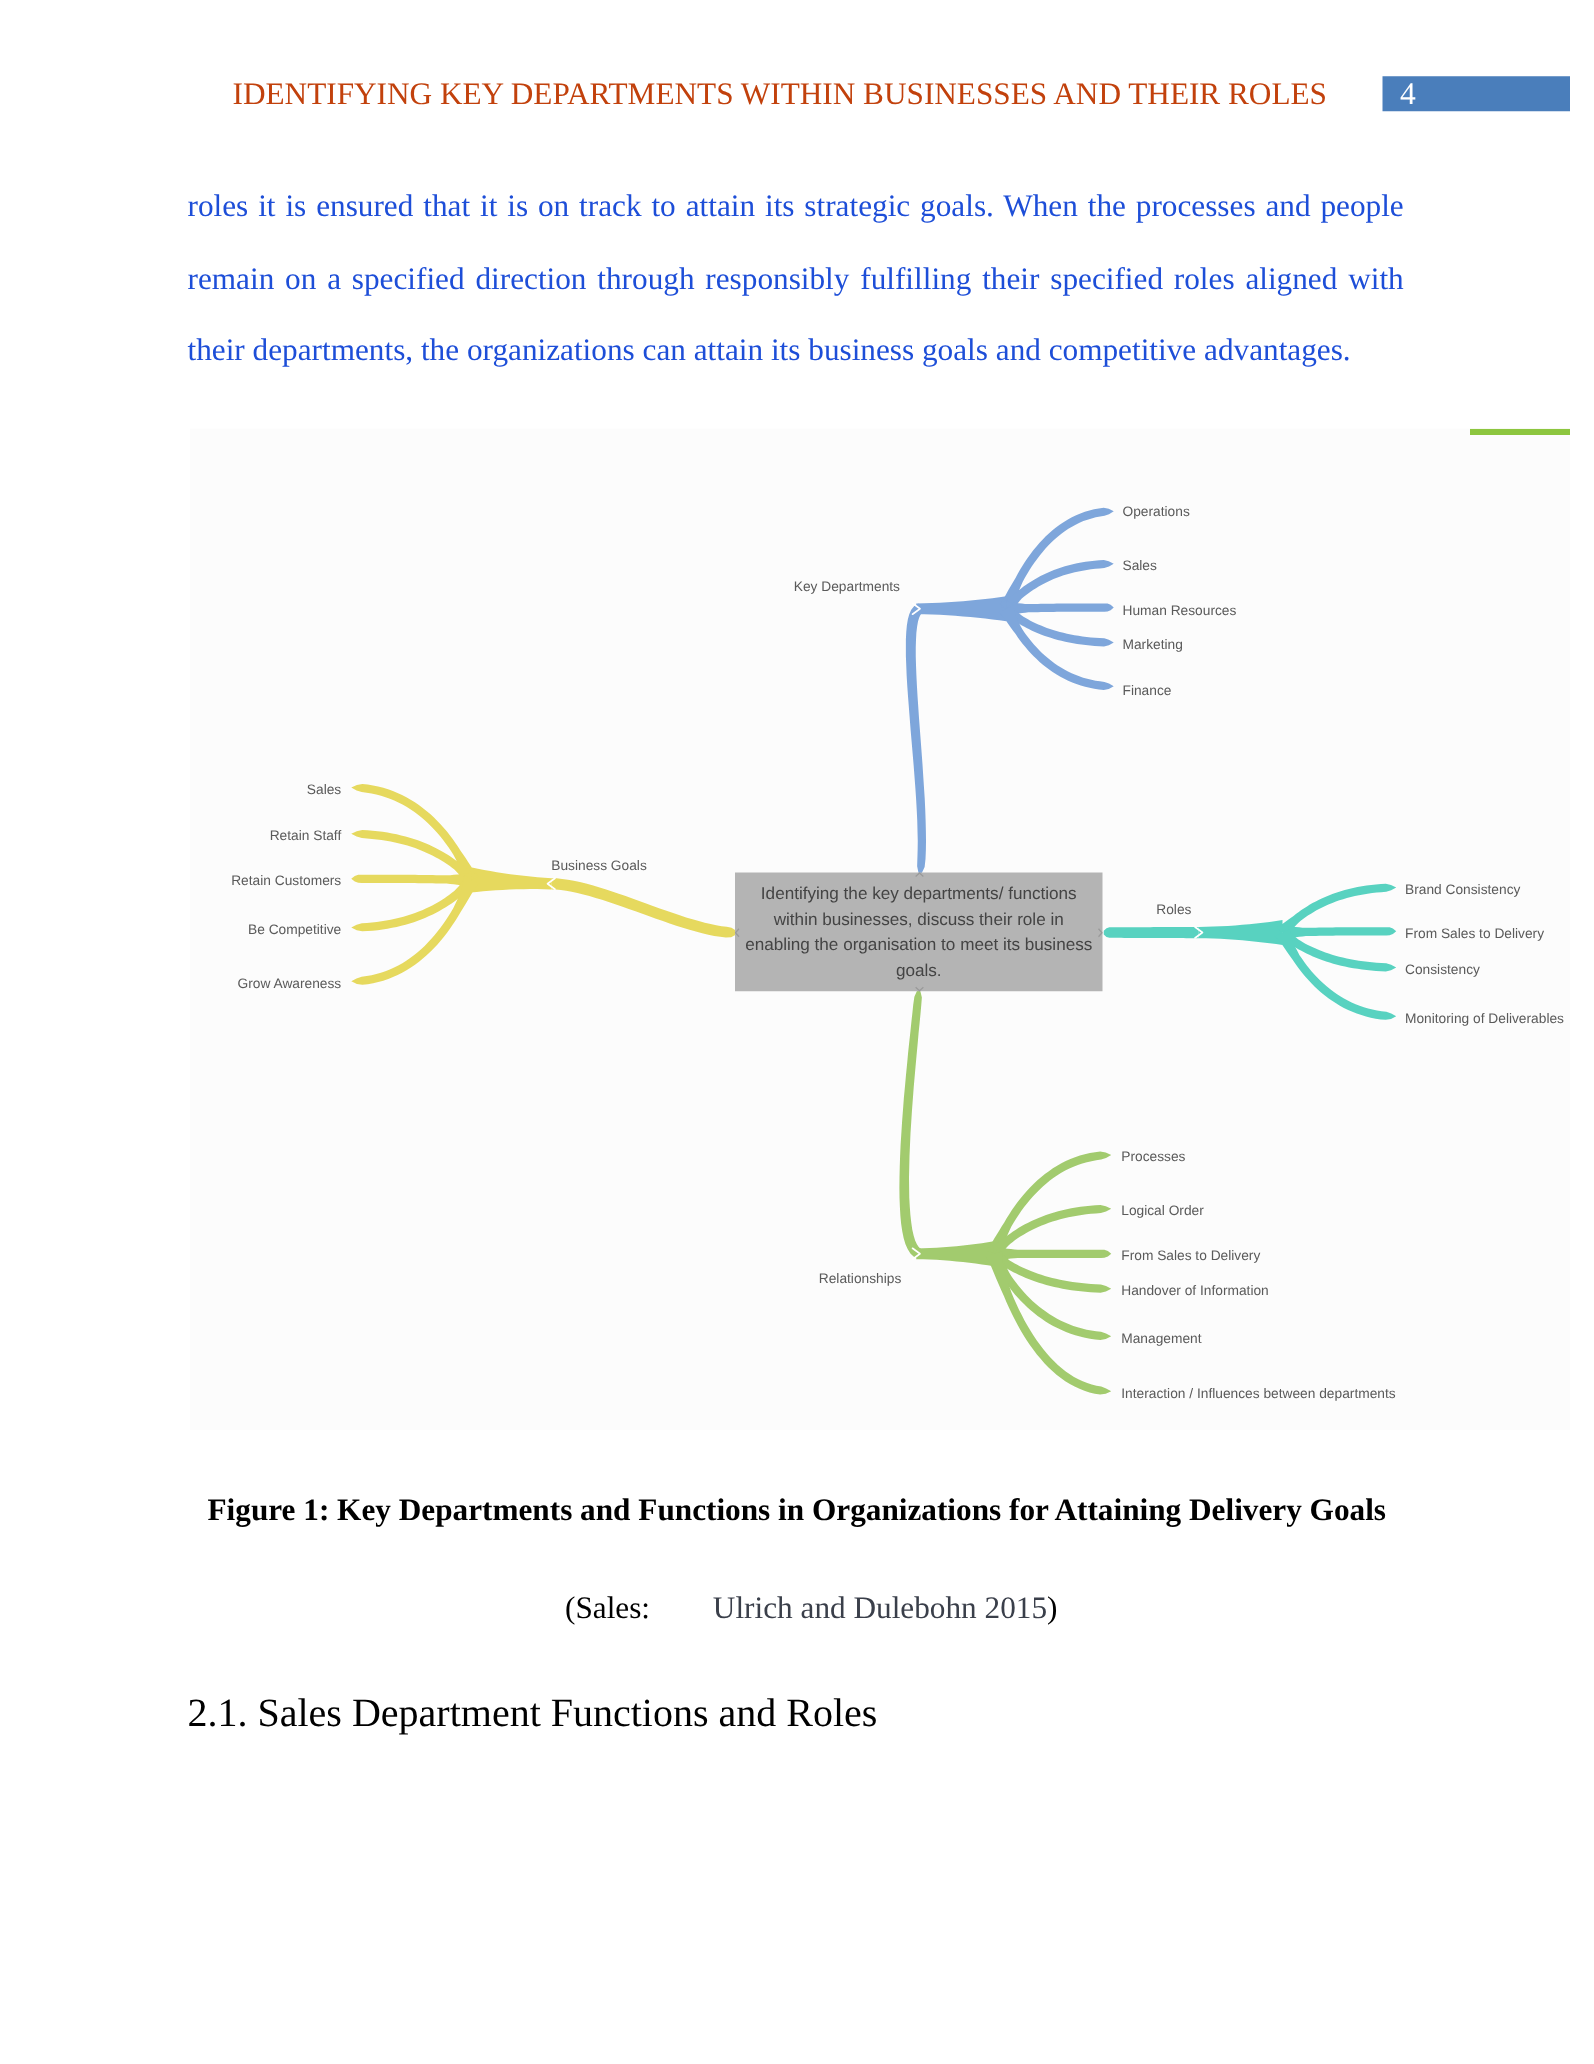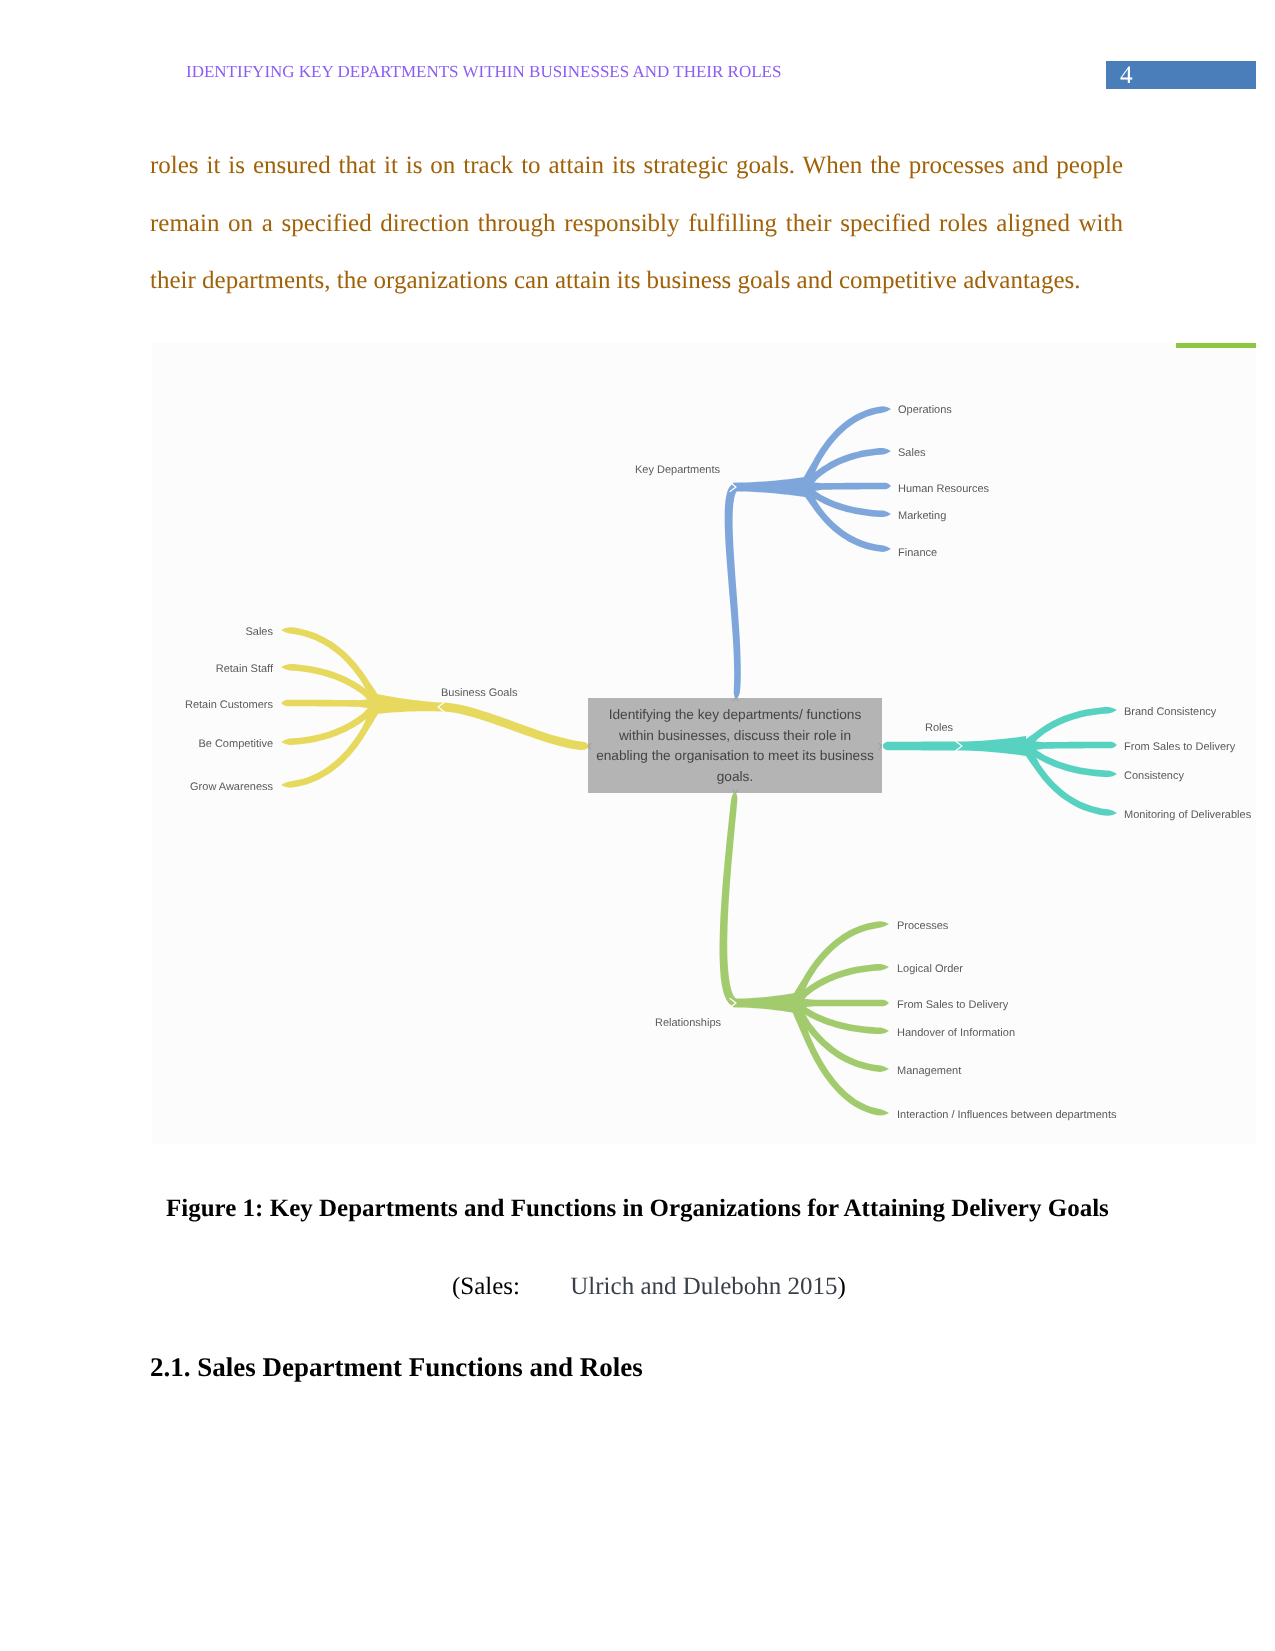--- a/index.html
+++ b/index.html
@@ -1,28 +1,28 @@
 <!DOCTYPE html>
 <html style="--mm-label: #5a5a5a; --mm-center: #444444;"><head>
 <meta charset="utf-8">
 <style>
   html,body{margin:0;padding:0;}
   body{width:1275px;height:1651px;background:#ffffff;font-family:"Liberation Serif",serif;-webkit-font-smoothing:antialiased;text-rendering:geometricPrecision;}
   .page{position:relative;width:1275px;height:1651px;overflow:hidden;background:#fff;opacity:0.9999;}
-  .hdr{position:absolute;left:186px;top:62px;font-size:17px;color:#8b5cf6;white-space:nowrap;}
+  .hdr{position:absolute;left:186px;top:62px;font-size:25px;color:#c2410c;white-space:nowrap;}
   .pgbox{position:absolute;left:1106px;top:61px;width:150px;height:28px;background:#4a7ebb;}
   .pgnum{position:absolute;left:1106px;top:62px;width:150px;text-align:left;padding-left:14px;box-sizing:border-box;color:#fff;font-size:25.2px;}
-  .body-txt{position:absolute;left:150px;width:973px;font-size:25px;line-height:57.5px;text-align:justify;color:#a16207;}
+  .body-txt{position:absolute;left:150px;width:973px;font-size:25px;line-height:57.5px;text-align:justify;color:#1d4ed8;}
   .figwrap{position:absolute;left:152px;top:343px;width:1104px;height:801px;background:#fcfcfc;}
   .figsvg{position:absolute;left:0;top:0;filter:blur(0.35px);}
   .cap{position:absolute;font-size:25px;color:#000;white-space:nowrap;}
   .capb{font-weight:bold;}
   .src-cite{color:#3a3f4a;margin-left:44px;}
   .justfix{display:inline-block;width:100%;height:0;}
-  .h2{position:absolute;left:150px;font-size:27px;font-weight:bold;color:#000;white-space:nowrap;}
+  .h2{position:absolute;left:150px;font-size:32px;font-weight:normal;color:#000;white-space:nowrap;}
   .mmtext{font-family:"Liberation Sans",sans-serif;font-size:11px;fill:var(--mm-label,#5a5a5a);}
   .figsvg text{-webkit-font-smoothing:antialiased;text-rendering:geometricPrecision;}
   .boxtext{font-family:"Liberation Sans",sans-serif;font-size:13.7px;fill:var(--mm-center,#444);}
 </style>
 </head>
 <body>
 
 <div class="page">
 
   <div class="hdr">IDENTIFYING KEY DEPARTMENTS WITHIN BUSINESSES AND THEIR ROLES</div>

